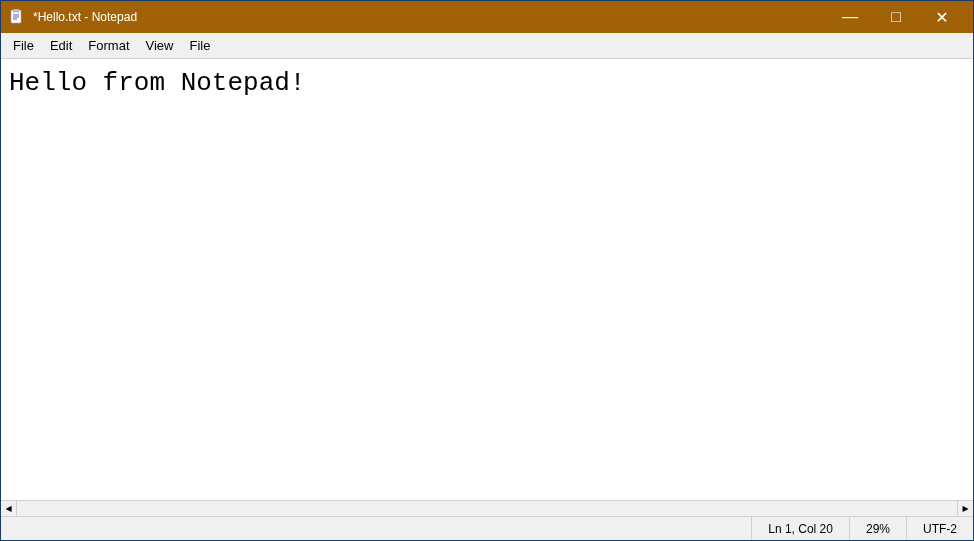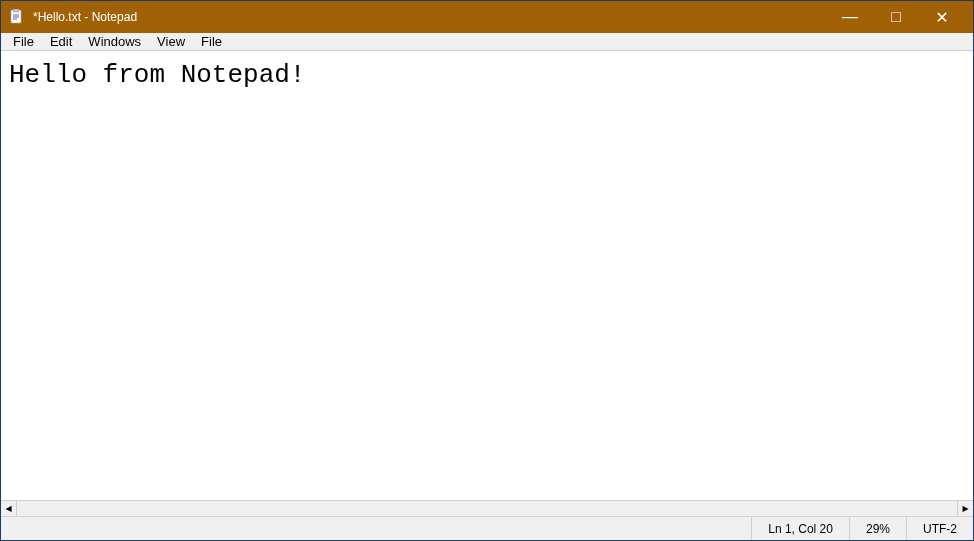--- a/index.html
+++ b/index.html
@@ -74,21 +74,21 @@
       cursor: pointer;
       display: flex;
       align-items: center;
       justify-content: center;
       font-size: 16px;
       font-family: 'Segoe UI', sans-serif;
     }
 
     .menu-bar {
       background: #f0f0f0;
-      height: 18px;
+      height: 26px;
       display: flex;
       align-items: center;
       padding: 0 4px;
       flex-shrink: 0;
       border-bottom: 1px solid #d0d0d0;
     }
 
     .menu-item {
       padding: 2px 8px;
       font-size: 13px;
@@ -223,21 +223,21 @@
     <div class="title-bar-controls">
       <button class="title-btn">—</button>
       <button class="title-btn">□</button>
       <button class="title-btn close-btn">✕</button>
     </div>
   </div>
 
   <div class="menu-bar">
     <div class="menu-item">File</div>
     <div class="menu-item">Edit</div>
-    <div class="menu-item">Windows</div>
+    <div class="menu-item">Format</div>
     <div class="menu-item">View</div>
     <div class="menu-item">File</div>
   </div>
 
   <div class="editor-area">
     <textarea class="text-content" spellcheck="false" style="">Hello from Notepad!</textarea>
   </div>
 
   <div class="bottom-area">
     <div class="horizontal-scroll">

